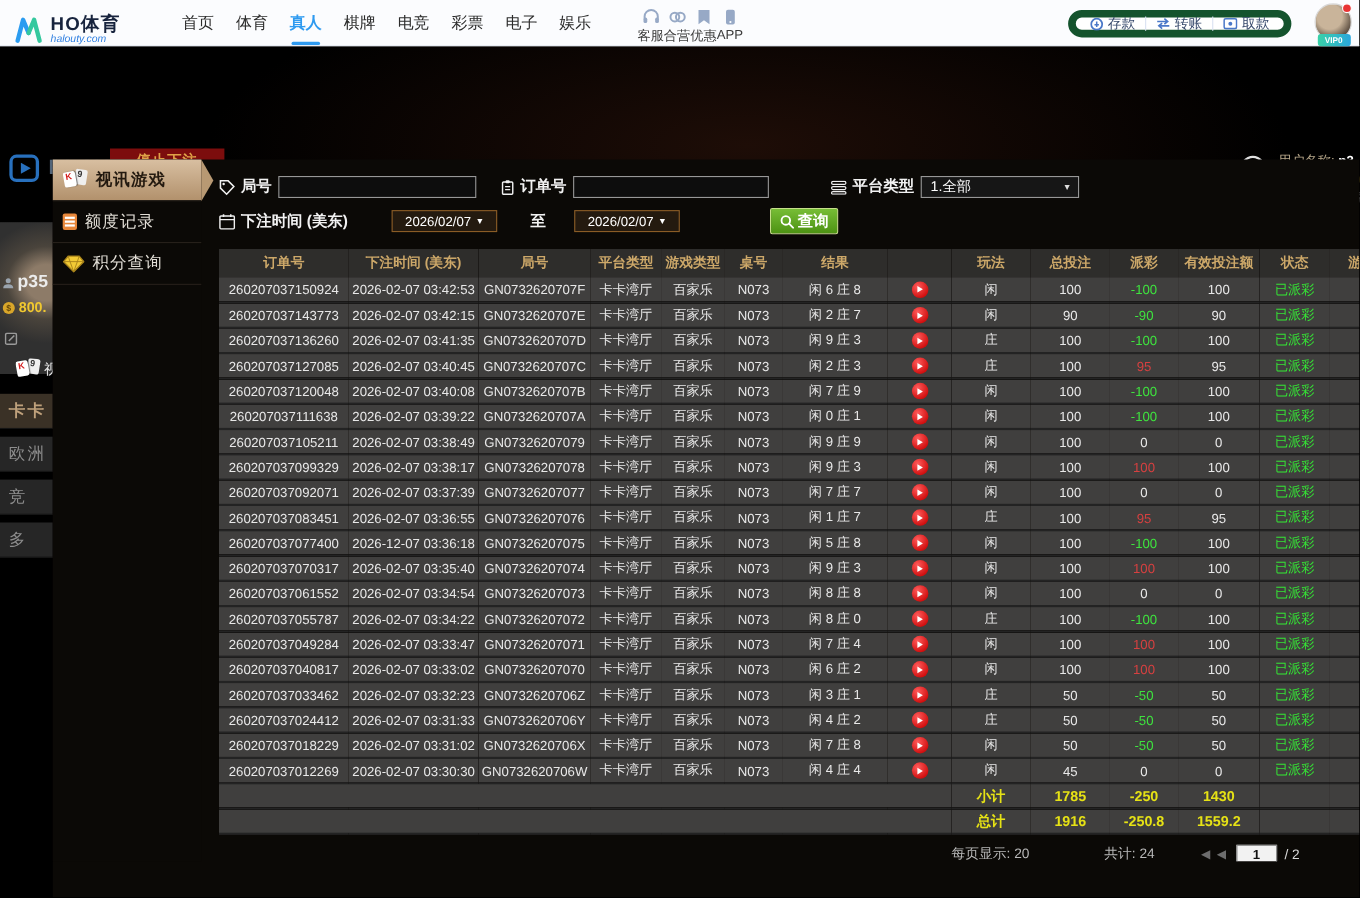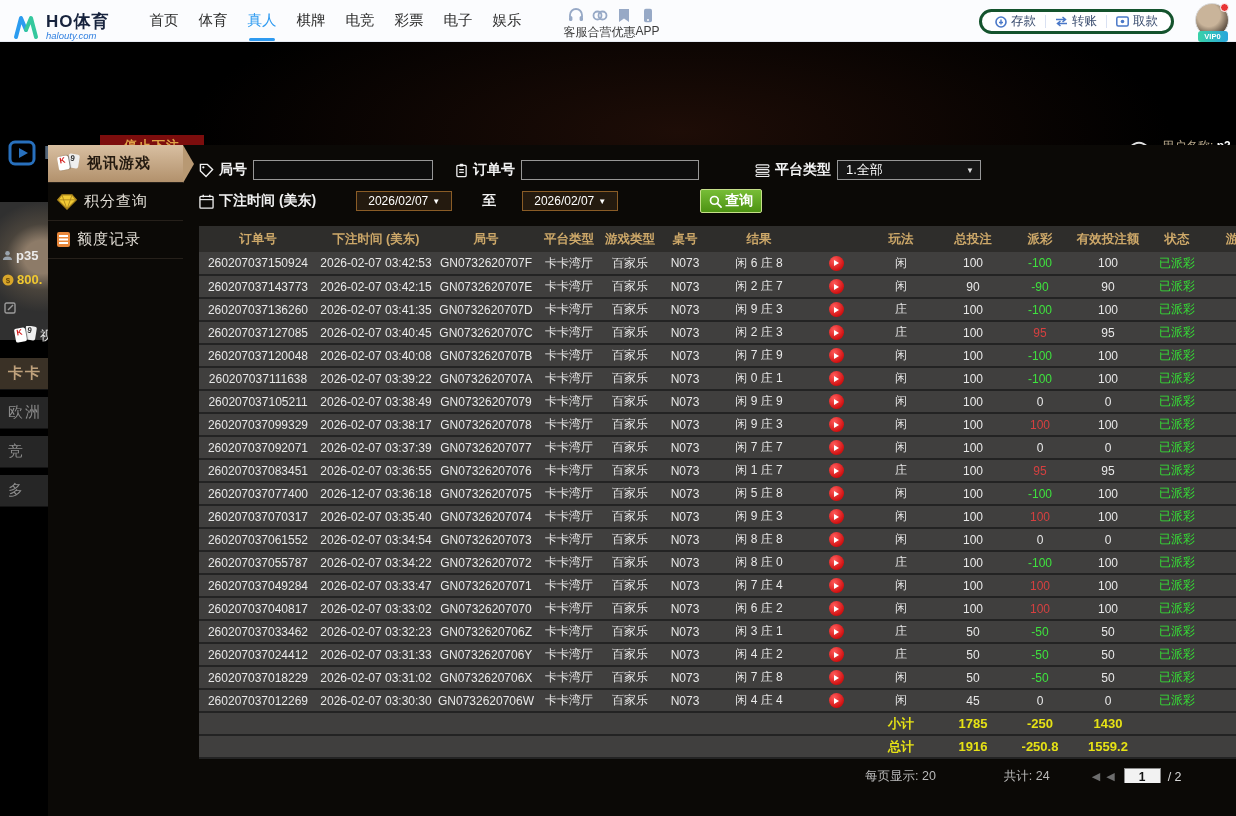--- a/index.html
+++ b/index.html
@@ -7,31 +7,31 @@
               font-family:"Liberation Sans","DejaVu Sans",sans-serif; }
   #app { position:relative; width:1236px; height:816px; overflow:hidden; background:#000; }
 
   
   .topnav { position:absolute; top:0; left:0; width:1236px; height:42px; background:#fbfcfe;
             border-bottom:1px solid #e7ebf3; display:flex; align-items:flex-end; z-index:30; }
   .logo { display:flex; align-items:center; gap:6px; margin-left:12px; }
   .logo-text { display:flex; flex-direction:column; line-height:1.05; }
   .logo-title { font-size:17px; font-weight:bold; color:#17233d; letter-spacing:1px; }
   .logo-sub { font-size:9.5px; color:#2f7fe0;font-style:italic; }
-  .menu { display:flex; align-items:center; gap:20px; margin-left:40px; height:42px; }
+  .menu { display:flex; align-items:center; gap:20px; margin-left:56px; height:42px; }
   .menu-item { font-size:14.5px; color:#2b2b2b; cursor:pointer; position:relative; height:42px;
                display:flex; align-items:center; }
-  .menu-item.active { color:#2e9af0; font-weight:normal; }
+  .menu-item.active { color:#2e9af0; font-weight:bold; }
   .menu-item.active::after { content:''; position:absolute; bottom:0; left:50%; transform:translateX(-50%);
                width:26px; height:3px; background:#2e9af0; border-radius:2px; }
   .quick { display:flex; align-items:flex-start; gap:0; margin-left:42px; }
   .quick-item { display:flex; flex-direction:column; align-items:center; gap:1px; cursor:pointer; }
   .quick-item .qlabel { font-size:12px; color:#3c3c3c; }
   .wallet { position:absolute; right:62px; top:9px; height:25px; display:flex; align-items:center;
-            border:3px solid #14532d; border-radius:13px; background:#fff; padding:0 4px; }
+            border:7px solid #14532d; border-radius:13px; background:#fff; padding:0 4px; }
   .wallet-btn { display:flex; align-items:center; gap:4px; font-size:12.5px; color:#35486b;
                 padding:0 9px; cursor:pointer; white-space:nowrap; }
   .wallet-sep { width:1px; height:13px; background:#d9e1f2; }
   .avatar-wrap { position:absolute; right:6px; top:3px; width:35px; height:38px; cursor:pointer; }
   .avatar { width:34px; height:34px; border-radius:50%;
             background:radial-gradient(circle at 40% 35%, #c9b49a 0 40%, #6a5b4c 70%, #2e2a24 100%);
             border:1px solid #d8d8d8; }
   .avatar-dot { position:absolute; top:0; right:1px; width:9px; height:9px; border-radius:50%;
                 background:#e83434; border:1px solid #fff; }
   .avatar-vip { position:absolute; bottom:-1px; left:50%; transform:translateX(-50%); width:30px; height:11px;
@@ -45,21 +45,21 @@
   .playace-name { font-size:19px; font-weight:bold; color:#5c7187; letter-spacing:2px; }
   .game-banner { position:absolute; left:100px; top:93px; width:104px; height:54px; text-align:center; }
   .banner-top { height:22px; background:#7c0d0d; color:#dfa247; font-size:13px; font-weight:bold;
                 display:flex; align-items:center; justify-content:center; letter-spacing:1px; }
   .banner-bottom { height:32px; background:linear-gradient(#9c1515,#7d0f0f); color:#fff; font-size:19px;
                 font-weight:bold; display:flex; align-items:center; justify-content:center; letter-spacing:2px; }
   .dealer { position:absolute; left:0; top:160px; width:48px; height:138px;
             background:radial-gradient(ellipse 60px 55px at 42px 55px, #8d7b68 0 30%, #4a443c 60%, #303030 100%); }
   .frag { position:absolute; width:48px; overflow:hidden; white-space:nowrap; display:flex;
           align-items:center; gap:3px; }
-  .frag-user { left:2px; top:206px; color:#ececec; font-weight:bold; font-size:13px; }
+  .frag-user { left:2px; top:206px; color:#ececec; font-weight:bold; font-size:16px; }
   .frag-balance { left:2px; top:230px; color:#f0c830; font-weight:bold; font-size:13px; }
   .frag-note { left:4px; top:260px; }
   .frag-cards { left:14px; top:284px; color:#e8e8e8; font-size:13px; }
   .side-tab { position:absolute; left:0; width:48px; height:32px; display:flex; align-items:center;
               justify-content:flex-start; padding-left:8px; overflow:hidden; white-space:nowrap;
               font-size:15px; letter-spacing:2px; border-bottom:1px solid #141414; cursor:pointer; }
   .side-tab.hot { background:#3a3126; color:#bfa17c; font-weight:bold; }
   .side-tab.dim { background:#262626; color:#8d8d8d; }
   .right-info { position:absolute; left:1128px; top:96px; width:108px; height:52px; overflow:hidden; }
   .ri-lines { position:absolute; left:34px; top:0; width:200px; }
@@ -316,29 +316,29 @@
     <div class="modal-body">
       <aside class="sidebar" id="modal-sidebar">
           <div class="sb-item active">
             <span class="cards-icon">
               <span class="cb">9</span>
               <span class="cf">K</span>
             </span>
             <span>视讯游戏</span>
           </div>
           <div class="sb-item">
+            <span class="doc-icon"></span>
+            <span>额度记录</span>
+          </div>
+          <div class="sb-item">
             <svg width="20" height="17" viewBox="0 0 24 20">
               <path d="M6 2 H18 L23 8 L12 19 L1 8 Z" fill="#f2ca35" stroke="#a8831a" stroke-width="1.5"></path>
               <path d="M1 8 H23 M8 8 L12 19 L16 8 M6 2 L8 8 M18 2 L16 8" fill="none" stroke="#a8831a" stroke-width="1"></path>
             </svg>
             <span>积分查询</span>
-          </div>
-          <div class="sb-item">
-            <span class="doc-icon"></span>
-            <span>额度记录</span>
           </div>
         </aside>
       <section class="content">
 
         <div class="filter-row">
           <span class="f-label">
             <span>
               <svg width="15" height="15" viewBox="0 0 16 16">
                   <path d="M9 1.5 L14.5 7 L7.5 14.5 L1.5 8.5 L1.5 1.5 Z" fill="none" stroke="#f0f0f0" stroke-width="1.5"></path>
                   <circle cx="4.6" cy="4.6" r="1.2" fill="#f0f0f0"></circle>

